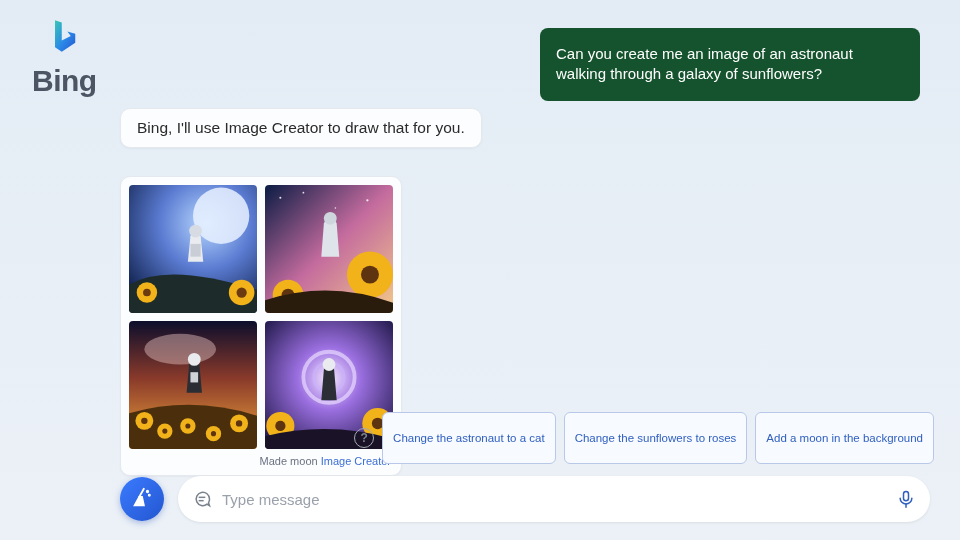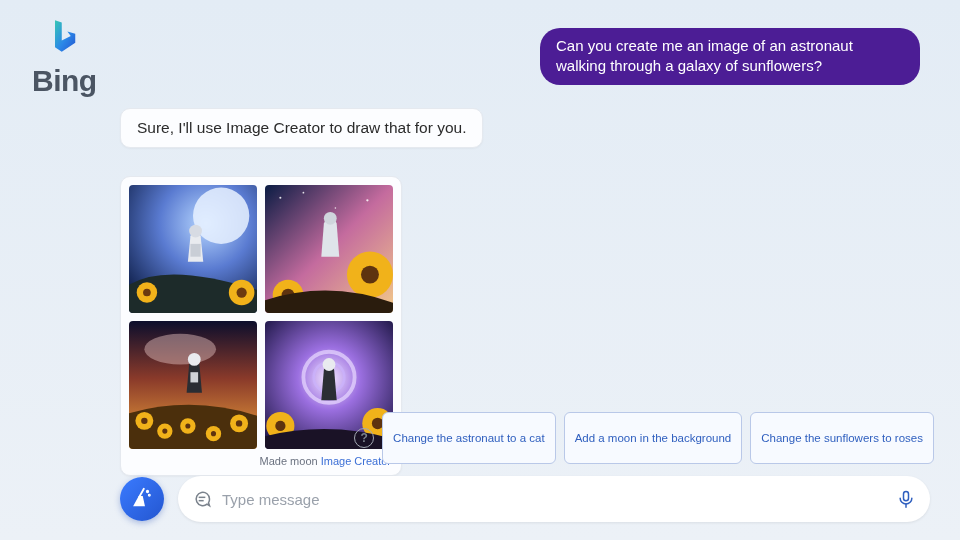--- a/index.html
+++ b/index.html
@@ -10,22 +10,22 @@
     position: relative;
   }
   
   .logo { position: absolute; top: 18px; left: 32px; display: flex; align-items: center; gap: 6px; flex-direction: column; }
   .logo-mark svg { width: 28px; height: 36px; }
   .logo-text { font-size: 30px; font-weight: 600; color: #4b5563; letter-spacing: -0.5px; }
   
   .chat { position: absolute; top: 28px; left: 120px; right: 30px; bottom: 88px; }
   .user-msg {
     position: absolute; top: 0; right: 10px; max-width: 380px;
-    background: #4c1d95; color: #fff; border-radius: 20px;
-    padding: 8px 16px; font-size: 15px; line-height: 1.35;
+    background: #14532d; color: #fff; border-radius: 8px;
+    padding: 16px 16px; font-size: 15px; line-height: 1.35;
   }
   .bot-msg {
     position: absolute; top: 80px; left: 0;
     background: #fcfdff; border: 1px solid #e5e9ef; border-radius: 10px;
     padding: 10px 16px; font-size: 15.5px; color: #2b2b2b;
     box-shadow: 0 1px 2px rgba(0,0,0,0.04);
   }
   .image-card {
     position: absolute; top: 148px; left: 0;
     background: #fcfdff; border: 1px solid #e5e9ef; border-radius: 10px;
@@ -88,21 +88,21 @@
   </span>
   <span class="logo-text">Bing</span>
 </div>
 
 <div class="chat">
   <div class="user-msg">
     <span>Can you create me an image of an astronaut walking through a galaxy of sunflowers?</span>
   </div>
 
   <div class="bot-msg">
-    <span>Sure, I'll use Image Creator to draw that for you.</span>
+    <span>Bing, I'll use Image Creator to draw that for you.</span>
   </div>
 
   <div class="image-card">
     <div class="image-grid">
 
       <div class="gen-img">
         <svg viewBox="0 0 100 100" preserveAspectRatio="none">
           <defs>
             <radialGradient id="sky1" cx="60%" cy="30%" r="80%">
               <stop offset="0%" stop-color="#b6d6ff"></stop>
@@ -217,22 +217,22 @@
     </div>
     <div class="made-with">
       <span>Made moon </span><span class="link">Image Creator</span>
     </div>
   </div>
 </div>
 
 <div class="chips">
   <div class="help-circle">?</div>
   <div class="chip">Change the astronaut to a cat</div>
+  <div class="chip">Change the sunflowers to roses</div>
   <div class="chip">Add a moon in the background</div>
-  <div class="chip">Change the sunflowers to roses</div>
 </div>
 
 <div class="composer">
   <div class="broom">
     <span>
       <svg viewBox="0 0 24 24" fill="none" stroke="#fff" stroke-width="2" stroke-linecap="round">
         <path d="M14 3 L9 12"></path>
         <path d="M9 12 L4 21 L14 21 L12 12 Z" fill="#fff" stroke="#fff"></path>
         <circle cx="18" cy="6" r="0.8" fill="#fff"></circle>
         <circle cx="20" cy="10" r="0.6" fill="#fff"></circle>

